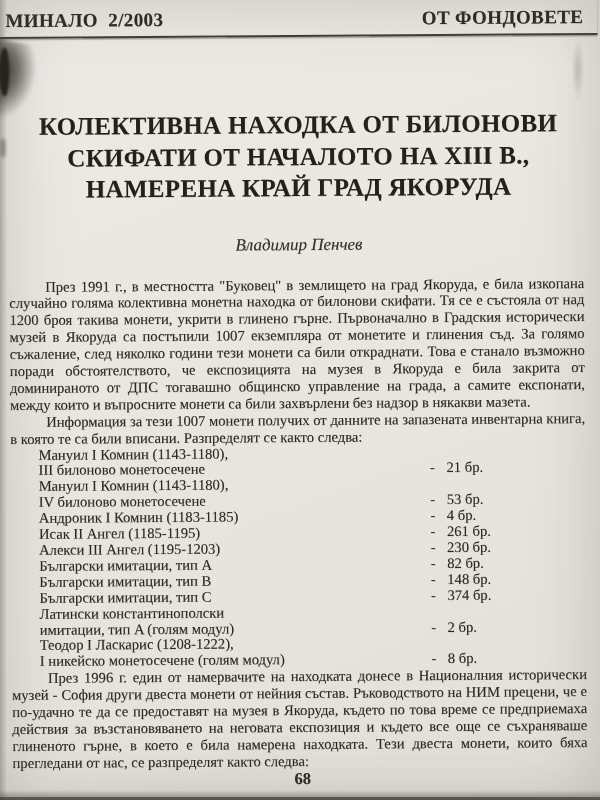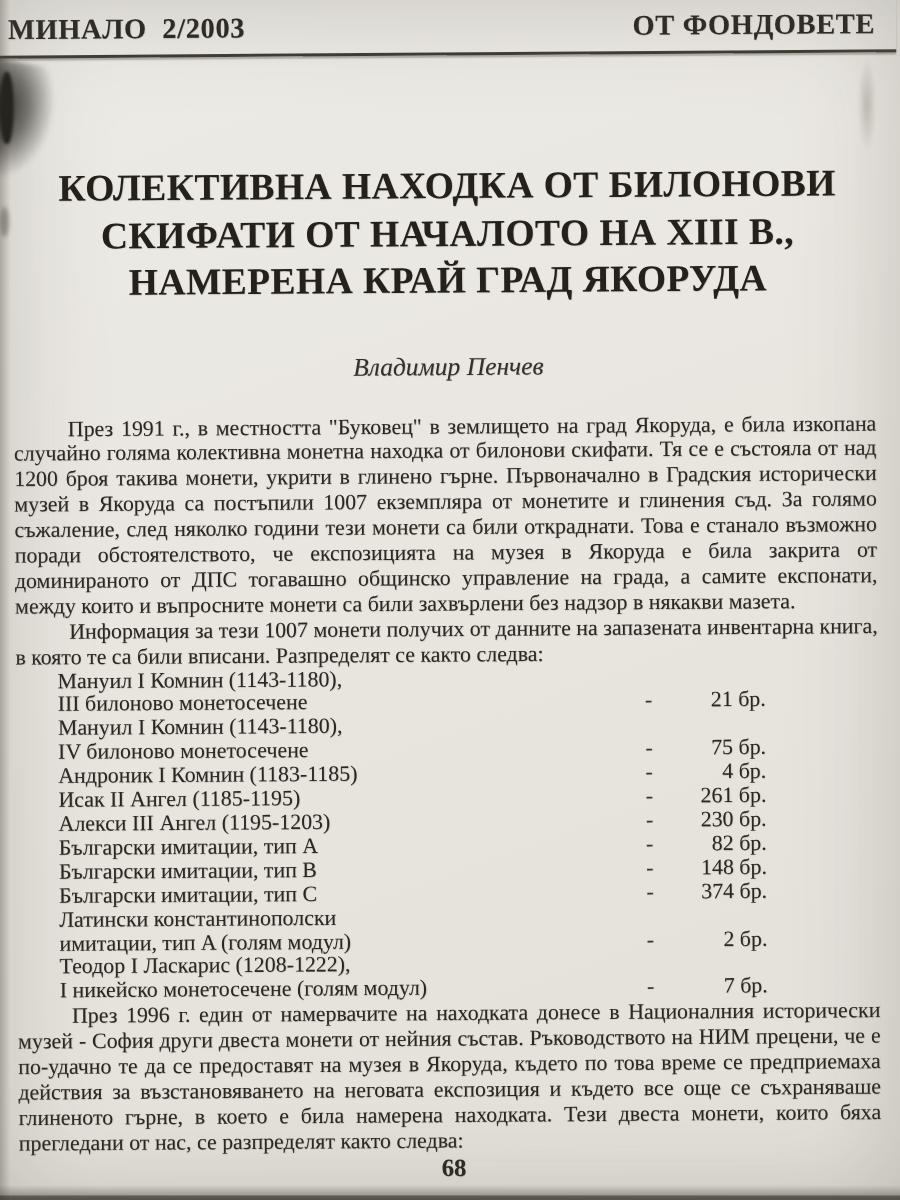--- a/index.html
+++ b/index.html
@@ -30,21 +30,21 @@
 
   
   .body-text{margin:22px 15px 0 10px;font-size:14.6px;line-height:16.9px;text-align:justify;}
   .body-text p{margin:0;text-indent:36px;}
 
   
   .coin-list{margin:0 15px 0 10px;font-size:14.6px;}
   .row{display:flex;line-height:15.9px;padding-left:28px;}
   .row .label{flex:0 0 380px;white-space:nowrap;overflow:visible;}
   .row .sep{flex:0 0 28px;text-align:center;color:#3a372f;}
-  .row .count{flex:0 0 64px;text-align:right;}
+  .row .count{flex:0 0 64px;text-align:left;}
 
   
   .page-number{position:absolute;bottom:11px;left:0;right:0;text-align:center;font-weight:bold;font-size:16.5px;}
 
   
   .artifact{position:absolute;pointer-events:none;z-index:4;}
   .corner-blob{top:42px;left:-10px;width:44px;height:80px;
     background:radial-gradient(ellipse at 15% 40%,rgba(22,20,15,.95) 0%,rgba(22,20,15,.55) 38%,rgba(22,20,15,0) 72%);
     filter:blur(1.5px);transform:rotate(10deg);}
   .corner-bar{top:48px;left:0;width:9px;height:48px;background:#1f1d18;border-radius:45%;filter:blur(1.2px);}
@@ -92,21 +92,21 @@
         <span class="count">21 бр.</span>
       </div>
     <div class="row">
         <span class="label">Мануил I Комнин (1143-1180),</span>
         <span class="sep"></span>
         <span class="count"></span>
       </div>
     <div class="row">
         <span class="label">IV билоново монетосечене</span>
         <span class="sep">-</span>
-        <span class="count">75 бр.</span>
+        <span class="count">53 бр.</span>
       </div>
     <div class="row">
         <span class="label">Андроник I Комнин (1183-1185)</span>
         <span class="sep">-</span>
         <span class="count">4 бр.</span>
       </div>
     <div class="row">
         <span class="label">Исак II Ангел (1185-1195)</span>
         <span class="sep">-</span>
         <span class="count">261 бр.</span>
@@ -142,21 +142,21 @@
         <span class="count">2 бр.</span>
       </div>
     <div class="row">
         <span class="label">Теодор I Ласкарис (1208-1222),</span>
         <span class="sep"></span>
         <span class="count"></span>
       </div>
     <div class="row">
         <span class="label">I никейско монетосечене (голям модул)</span>
         <span class="sep">-</span>
-        <span class="count">7 бр.</span>
+        <span class="count">8 бр.</span>
       </div>
   </div>
 
   <div class="body-text" style="margin-top:0">
     <p>През 1996 г. един от намервачите на находката донесе в Националния исторически музей - София други двеста монети от нейния състав. Ръководството на НИМ прецени, че е по-удачно те да се предоставят на музея в Якоруда, където по това време се предприемаха действия за възстановяването на неговата експозиция и където все още се съхраняваше глиненото гърне, в което е била намерена находката. Тези двеста монети, които бяха прегледани от нас, се разпределят както следва:</p>
   </div>
 
   <div class="page-number">68</div>
 </div>
 

